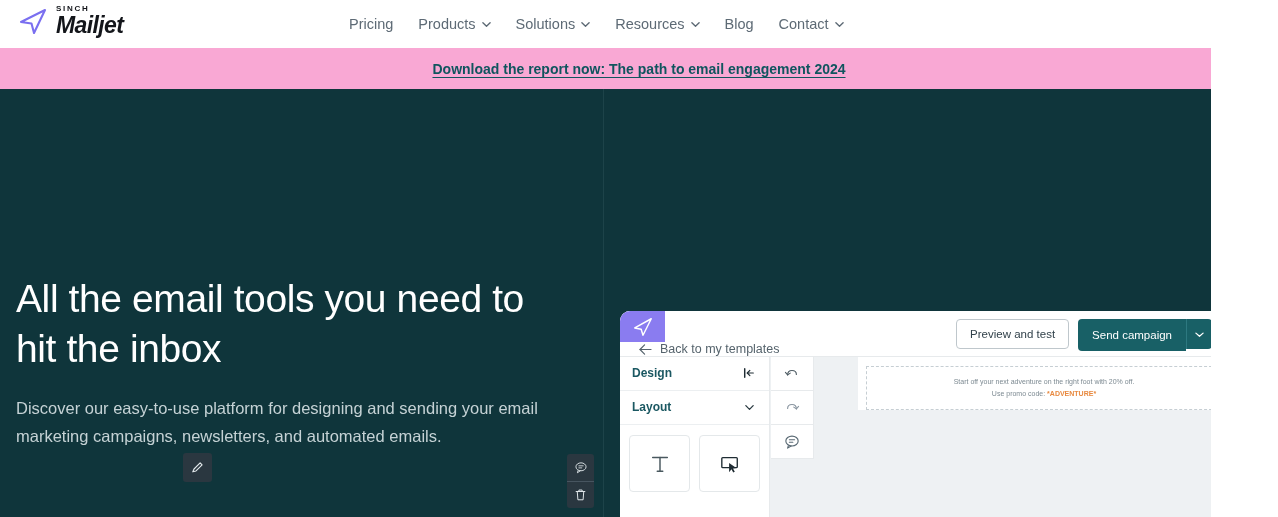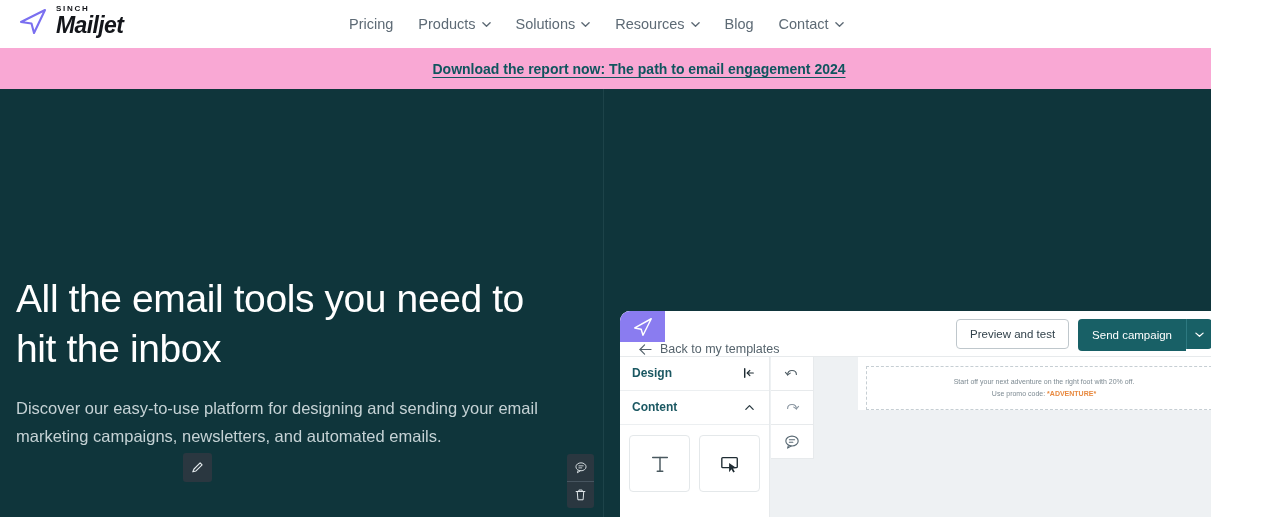--- a/index.html
+++ b/index.html
@@ -325,24 +325,24 @@
             <span>Design</span>
             <span>
               <svg width="12" height="12" viewBox="0 0 14 14">
                 <path d="M2 2 V12" stroke="#1f2c33" stroke-width="1.7" stroke-linecap="round"></path>
                 <path d="M12 7 H5" stroke="#1f2c33" stroke-width="1.4" stroke-linecap="round"></path>
                 <path d="M8 4 L5 7 L8 10" fill="none" stroke="#1f2c33" stroke-width="1.4" stroke-linecap="round" stroke-linejoin="round"></path>
               </svg>
             </span>
           </div>
           <div class="acc-row">
-            <span>Content</span>
+            <span>Layout</span>
             <span>
               <svg width="11" height="11" viewBox="0 0 12 12">
-                  <path d="M2 8 L6 4 L10 8" fill="none" stroke="#28383f" stroke-width="1.4" stroke-linecap="round" stroke-linejoin="round"></path>
+                  <path d="M2 4 L6 8 L10 4" fill="none" stroke="#28383f" stroke-width="1.4" stroke-linecap="round" stroke-linejoin="round"></path>
                 </svg>
             </span>
           </div>
 
           <div class="blocks">
             <div class="block-card">
               <span>
                 <svg width="22" height="22" viewBox="0 0 24 24">
                   <path d="M4 5 H20" stroke="#49585f" stroke-width="1.6" stroke-linecap="round"></path>
                   <path d="M12 5 V20" stroke="#49585f" stroke-width="1.6" stroke-linecap="round"></path>

